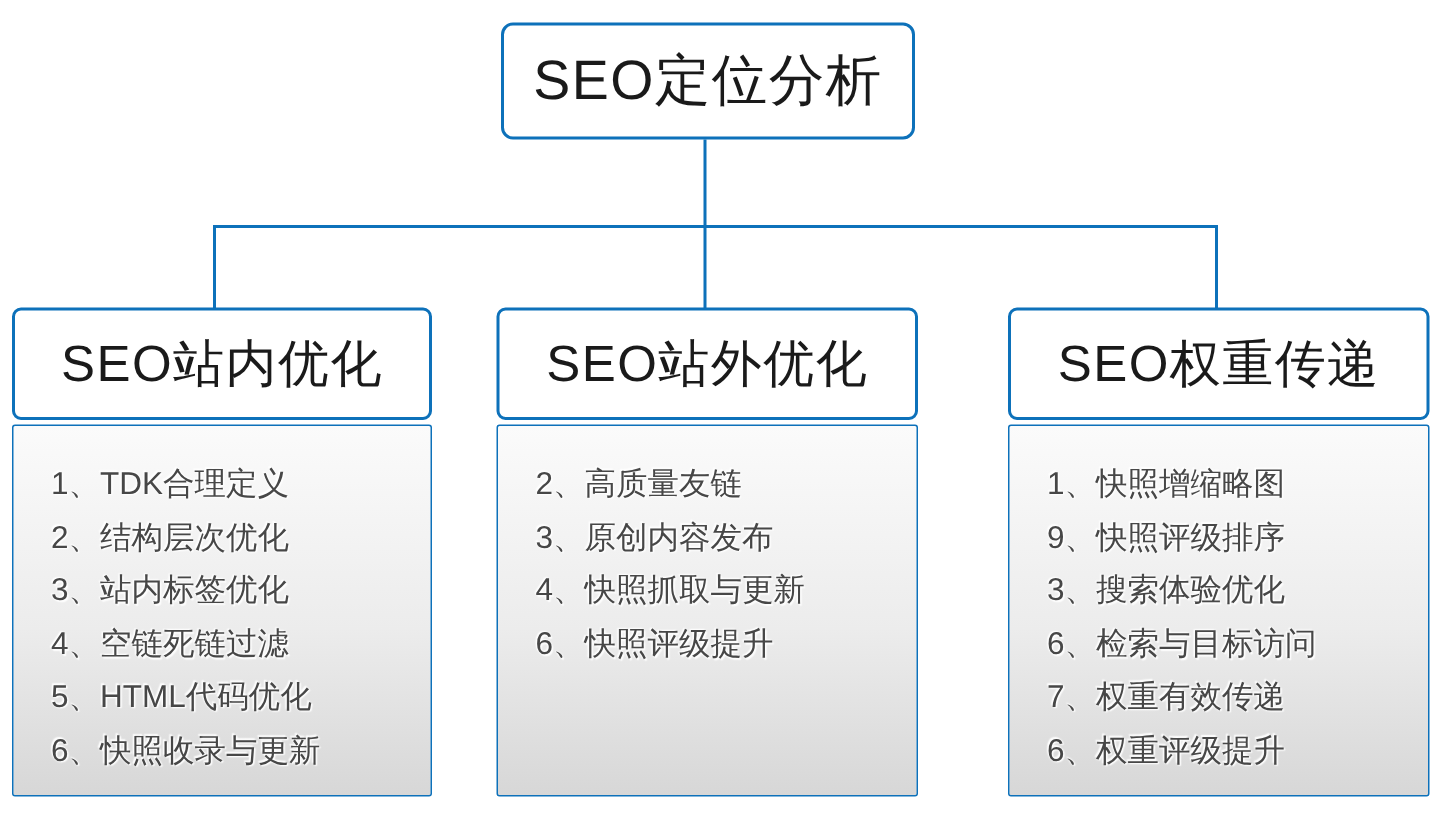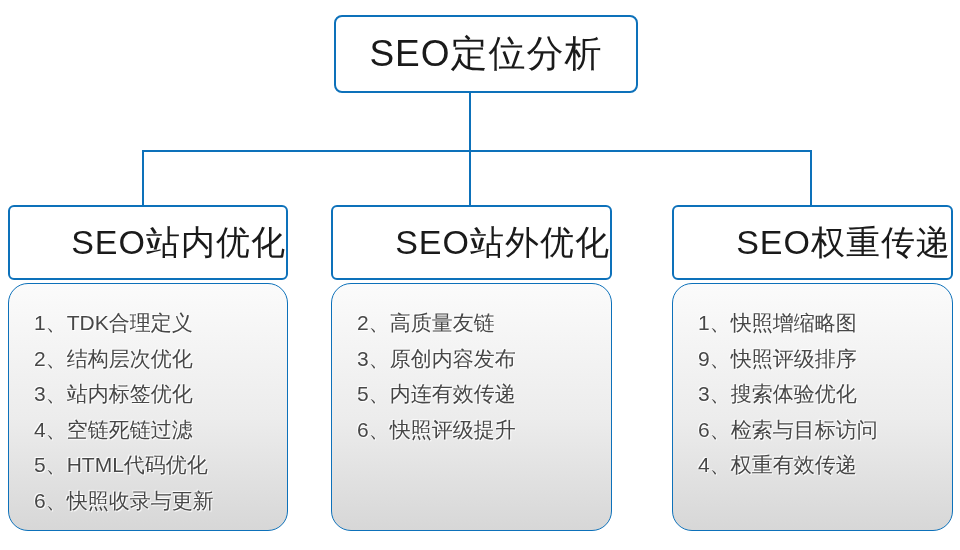--- a/index.html
+++ b/index.html
@@ -15,42 +15,42 @@
   .canvas{
     position:relative;width:960px;height:550px;background:#fff;overflow:hidden;
     font-family:"Liberation Sans","DejaVu Sans",sans-serif;
   }
   
   .line{position:absolute;background:var(--accent);}
   .vline{width:2px;}
   .hline{height:2px;}
   
   .root-box{
-    position:absolute;left:334px;top:15px;width:304px;height:78px;
+    position:absolute;left:334px;top:15px;width:276px;height:78px;
     box-sizing:border-box;background:var(--box_bg);
     border:2px solid var(--accent);border-radius:8px;
     display:flex;align-items:center;justify-content:center;
     font-size:37px;color:var(--text);letter-spacing:1px;white-space:nowrap;
   }
   
   .col{position:absolute;top:205px;}
   .col-1{left:8px;width:280px;}
   .col-2{left:331px;width:281px;}
   .col-3{left:672px;width:281px;}
   .col-header{
     position:absolute;left:0;top:0;width:100%;height:75px;
     box-sizing:border-box;background:var(--box_bg);
     border:2px solid var(--accent);border-radius:6px;
-    display:flex;align-items:center;justify-content:flex-end;
+    display:flex;align-items:center;justify-content:center;
     font-size:34px;color:var(--text);letter-spacing:1px;white-space:nowrap;
   }
   .col-list{
     position:absolute;left:0;top:78px;width:100%;height:248px;
     box-sizing:border-box;
-    border:1.5px solid var(--accent);border-radius:20px;
+    border:1.5px solid var(--accent);border-radius:2px;
     background:linear-gradient(180deg,var(--list_top) 0%,var(--list_mid) 55%,var(--list_bottom) 100%);
     padding:21px 10px 0 25px;
     display:flex;flex-direction:column;
   }
   .list-item{
     font-size:21px;line-height:35.5px;color:var(--list_text);
     white-space:nowrap;
     text-shadow:0 0 2px #fff,1px 1px 1px #fff,-1px -1px 1px #fff;
   }
 </style>
@@ -83,31 +83,32 @@
     </div>
   </div>
 
   <div class="col col-2">
     <div class="col-header">
       <span>SEO站外优化</span>
     </div>
     <div class="col-list">
       <div class="list-item">2、高质量友链</div>
       <div class="list-item">3、原创内容发布</div>
-      <div class="list-item">5、内连有效传递</div>
+      <div class="list-item">4、快照抓取与更新</div>
       <div class="list-item">6、快照评级提升</div>
     </div>
   </div>
 
   <div class="col col-3">
     <div class="col-header">
       <span>SEO权重传递</span>
     </div>
     <div class="col-list">
       <div class="list-item">1、快照增缩略图</div>
       <div class="list-item">9、快照评级排序</div>
       <div class="list-item">3、搜索体验优化</div>
       <div class="list-item">6、检索与目标访问</div>
-      <div class="list-item">4、权重有效传递</div>
+      <div class="list-item">7、权重有效传递</div>
+      <div class="list-item">6、权重评级提升</div>
     </div>
   </div>
 
 </div>
 
 </body></html>

